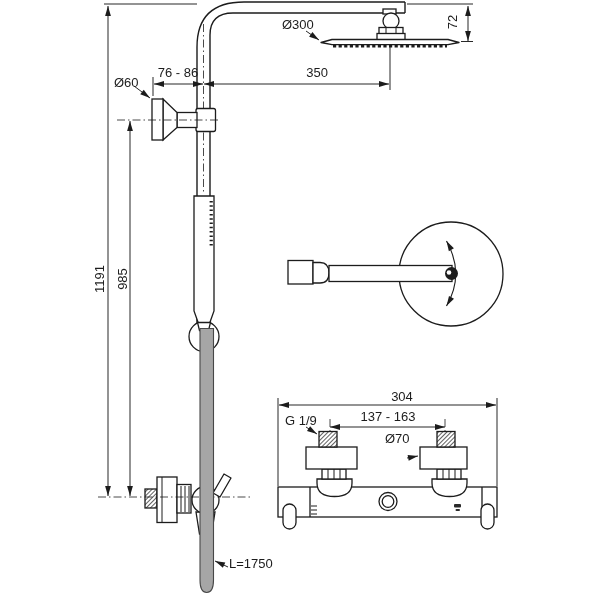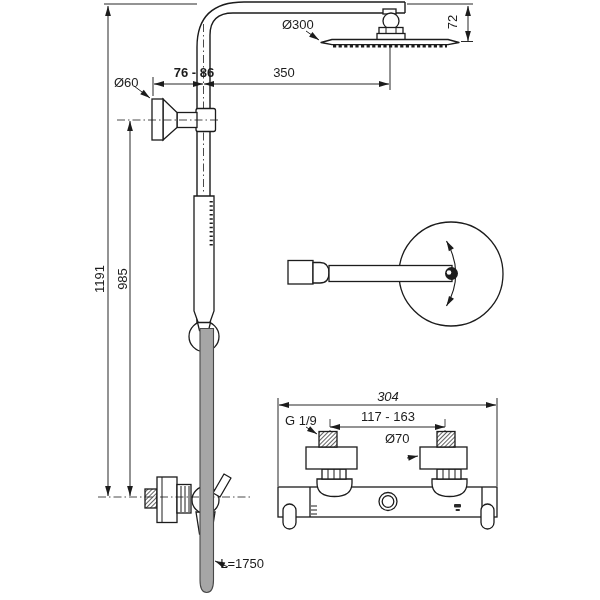--- a/index.html
+++ b/index.html
@@ -146,24 +146,24 @@
     <line x1="306" y1="31" x2="319" y2="40" marker-end="url(#arw)"></line>
     <line x1="134" y1="86" x2="150" y2="98" marker-end="url(#arw)"></line>
     <line x1="228" y1="567" x2="215" y2="561" marker-end="url(#arw)"></line>
     <line x1="306" y1="427" x2="317" y2="434" marker-end="url(#arw)"></line>
     <line x1="407" y1="458" x2="418" y2="456" marker-end="url(#arw)"></line>
   </g>
 </svg>
 
 <div class="lbl" style="left:282px;top:18px;width:36px;">Ø300</div>
 <div class="lbl rot" style="left:438px;top:15px;width:30px;">72</div>
-<div class="lbl ctr" style="left:166px;top:66px;width:56px;font-weight:bold;">76 - 86</div>
-<div class="lbl ctr" style="left:262px;top:66px;width:44px;">350</div>
+<div class="lbl ctr" style="left:150px;top:66px;width:56px;">76 - 86</div>
+<div class="lbl ctr" style="left:284px;top:66px;width:44px;text-align:right;">350</div>
 <div class="lbl" style="left:114px;top:76px;width:32px;">Ø60</div>
 <div class="lbl rot" style="left:80px;top:272px;width:40px;">1191</div>
 <div class="lbl rot" style="left:103px;top:272px;width:40px;">985</div>
-<div class="lbl" style="left:212px;top:557px;width:52px;text-align:right;">L=1750</div>
-<div class="lbl ctr" style="left:362px;top:390px;width:52px;font-style:italic;">304</div>
-<div class="lbl ctr" style="left:350px;top:410px;width:76px;">117 - 163</div>
+<div class="lbl" style="left:229px;top:557px;width:52px;">L=1750</div>
+<div class="lbl ctr" style="left:376px;top:390px;width:52px;">304</div>
+<div class="lbl ctr" style="left:350px;top:410px;width:76px;">137 - 163</div>
 <div class="lbl" style="left:285px;top:414px;width:42px;">G 1/9</div>
 <div class="lbl" style="left:385px;top:432px;width:32px;">Ø70</div>
 
 </div>
 
 </body></html>

